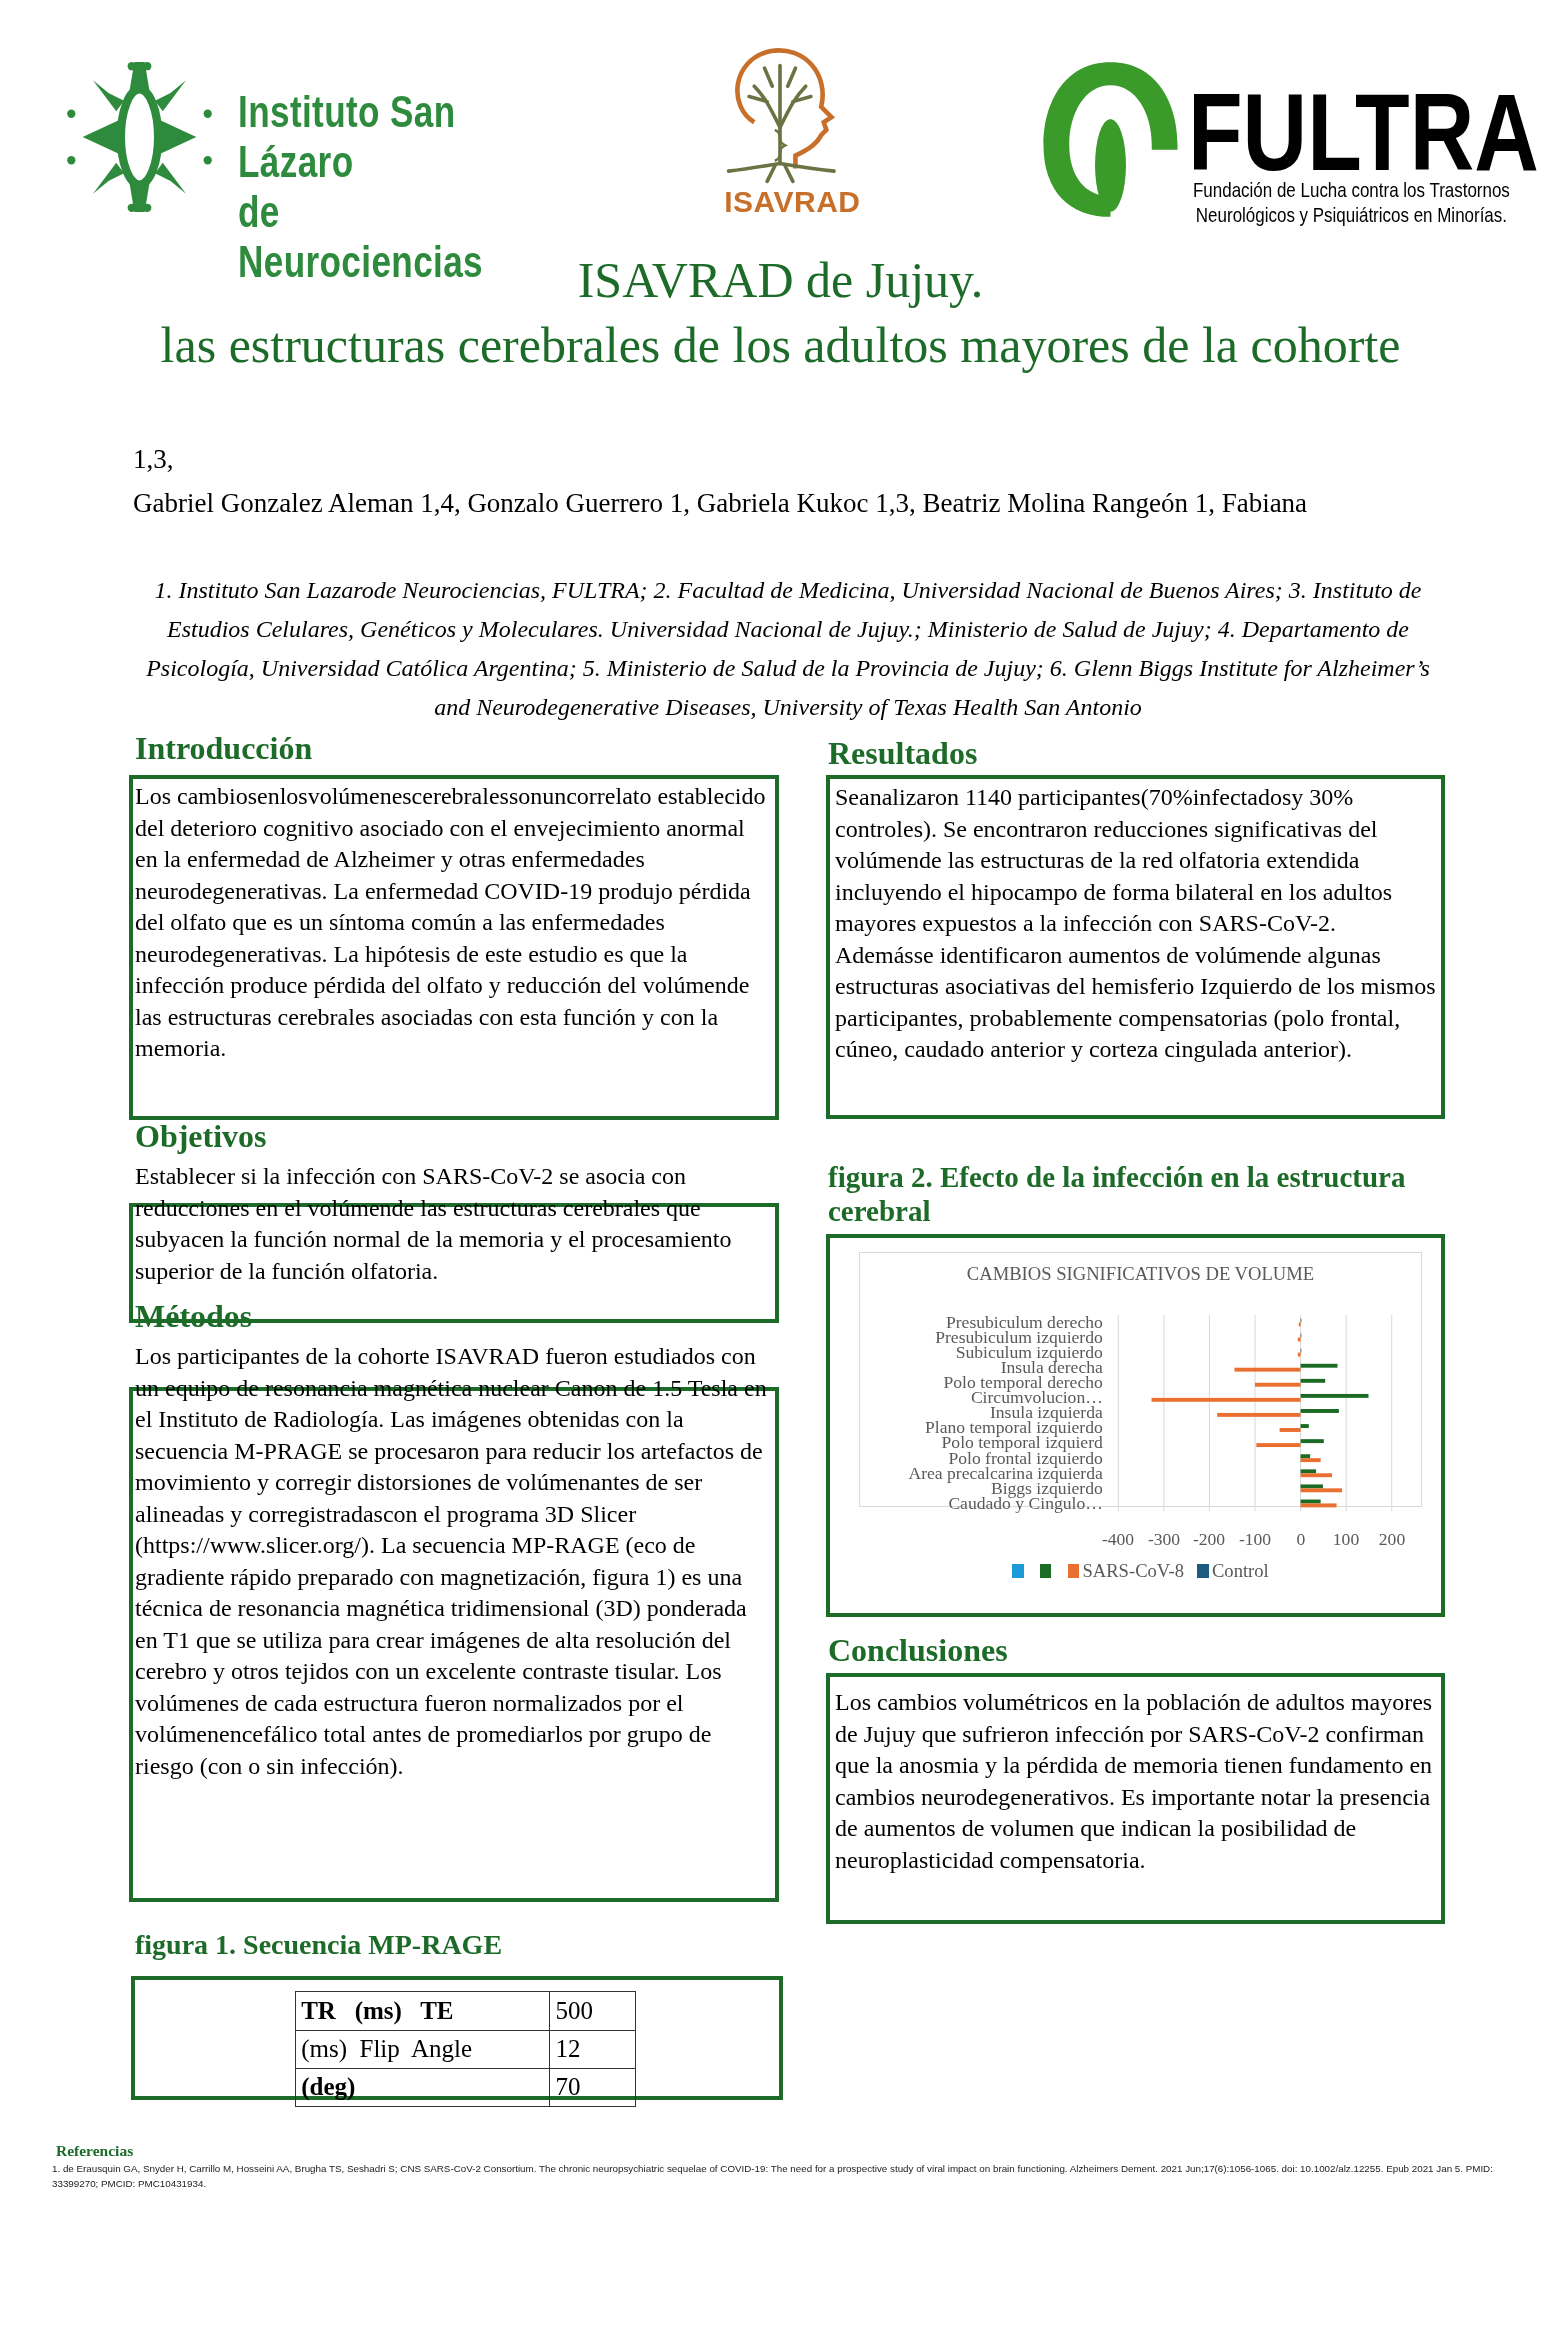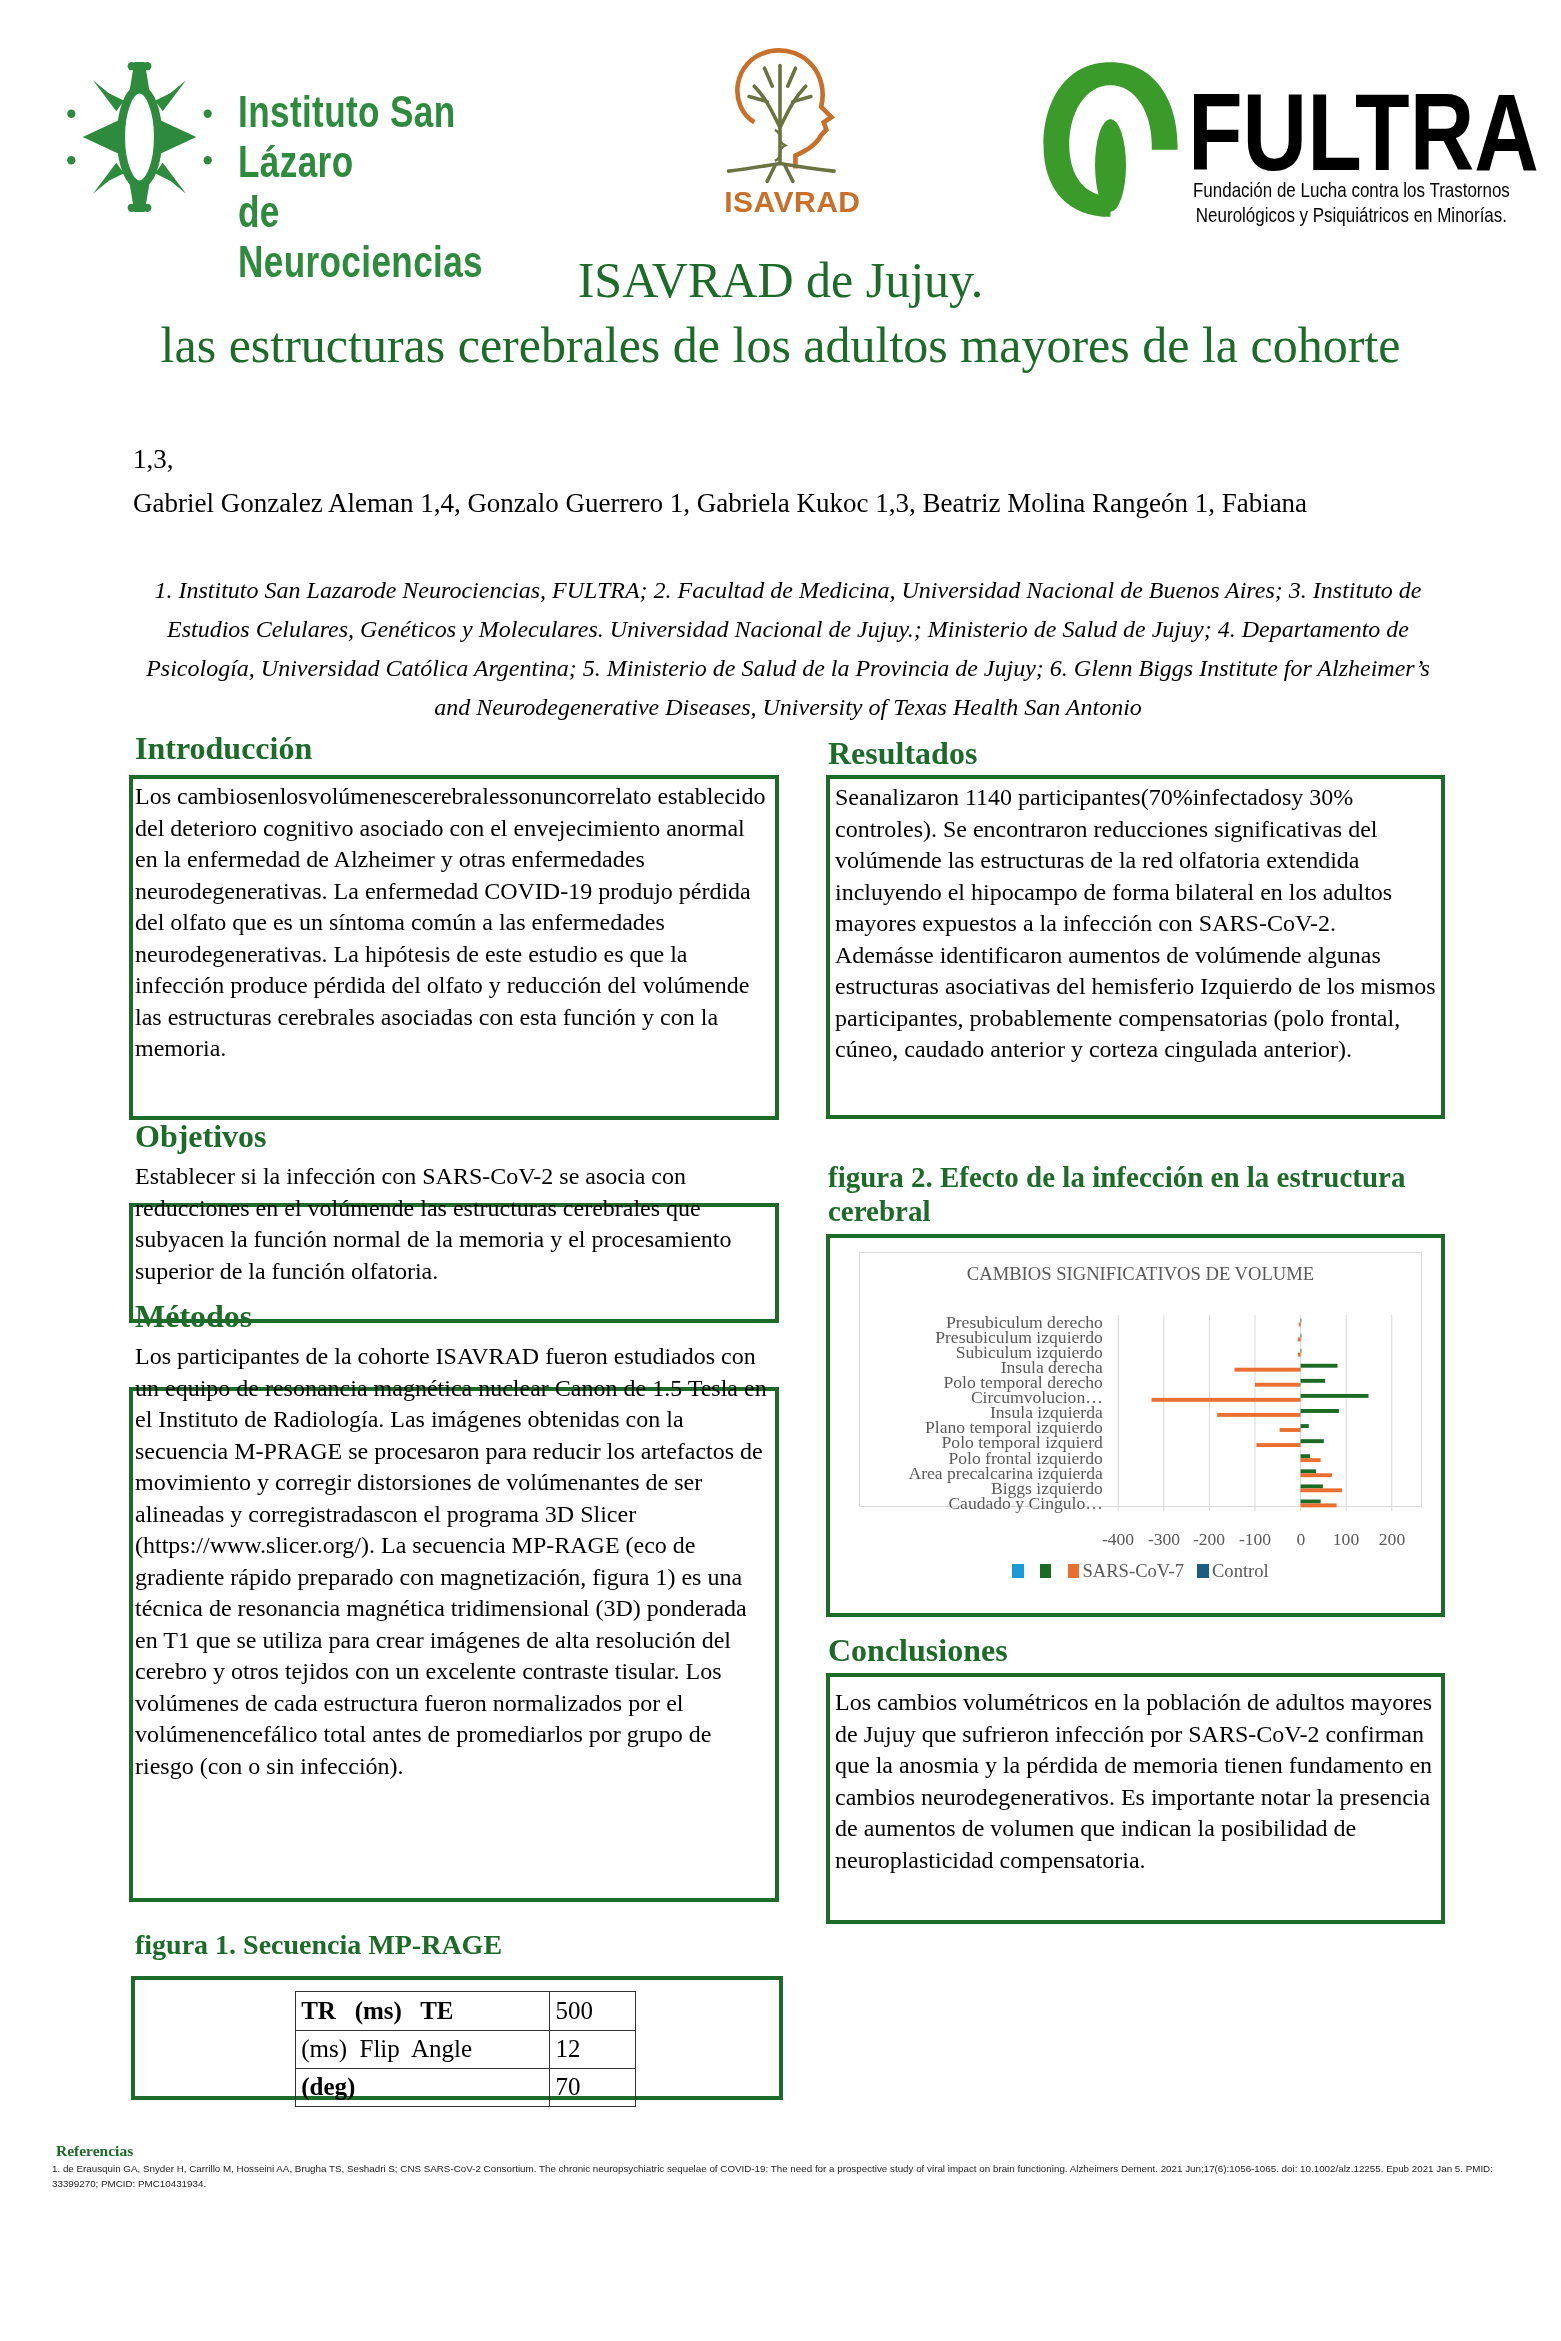--- a/index.html
+++ b/index.html
@@ -211,21 +211,21 @@
     <span class="legend-item">
         <span class="legend-swatch" style="background:#1a9bd7"></span>
         <span></span>
       </span>
     <span class="legend-item">
         <span class="legend-swatch" style="background:#1b6b24"></span>
         <span></span>
       </span>
     <span class="legend-item">
         <span class="legend-swatch" style="background:#ea7031"></span>
-        <span>SARS-CoV-7</span>
+        <span>SARS-CoV-8</span>
       </span>
     <span class="legend-item">
         <span class="legend-swatch" style="background:#1b5c80"></span>
         <span>Control</span>
       </span>
   </div>
 </div>
 
 <div class="sec-title" style="left:828px; top:1634px;">Conclusiones</div>
 <div class="box" style="left:826px; top:1673px; width:619px; height:251px;"></div>

